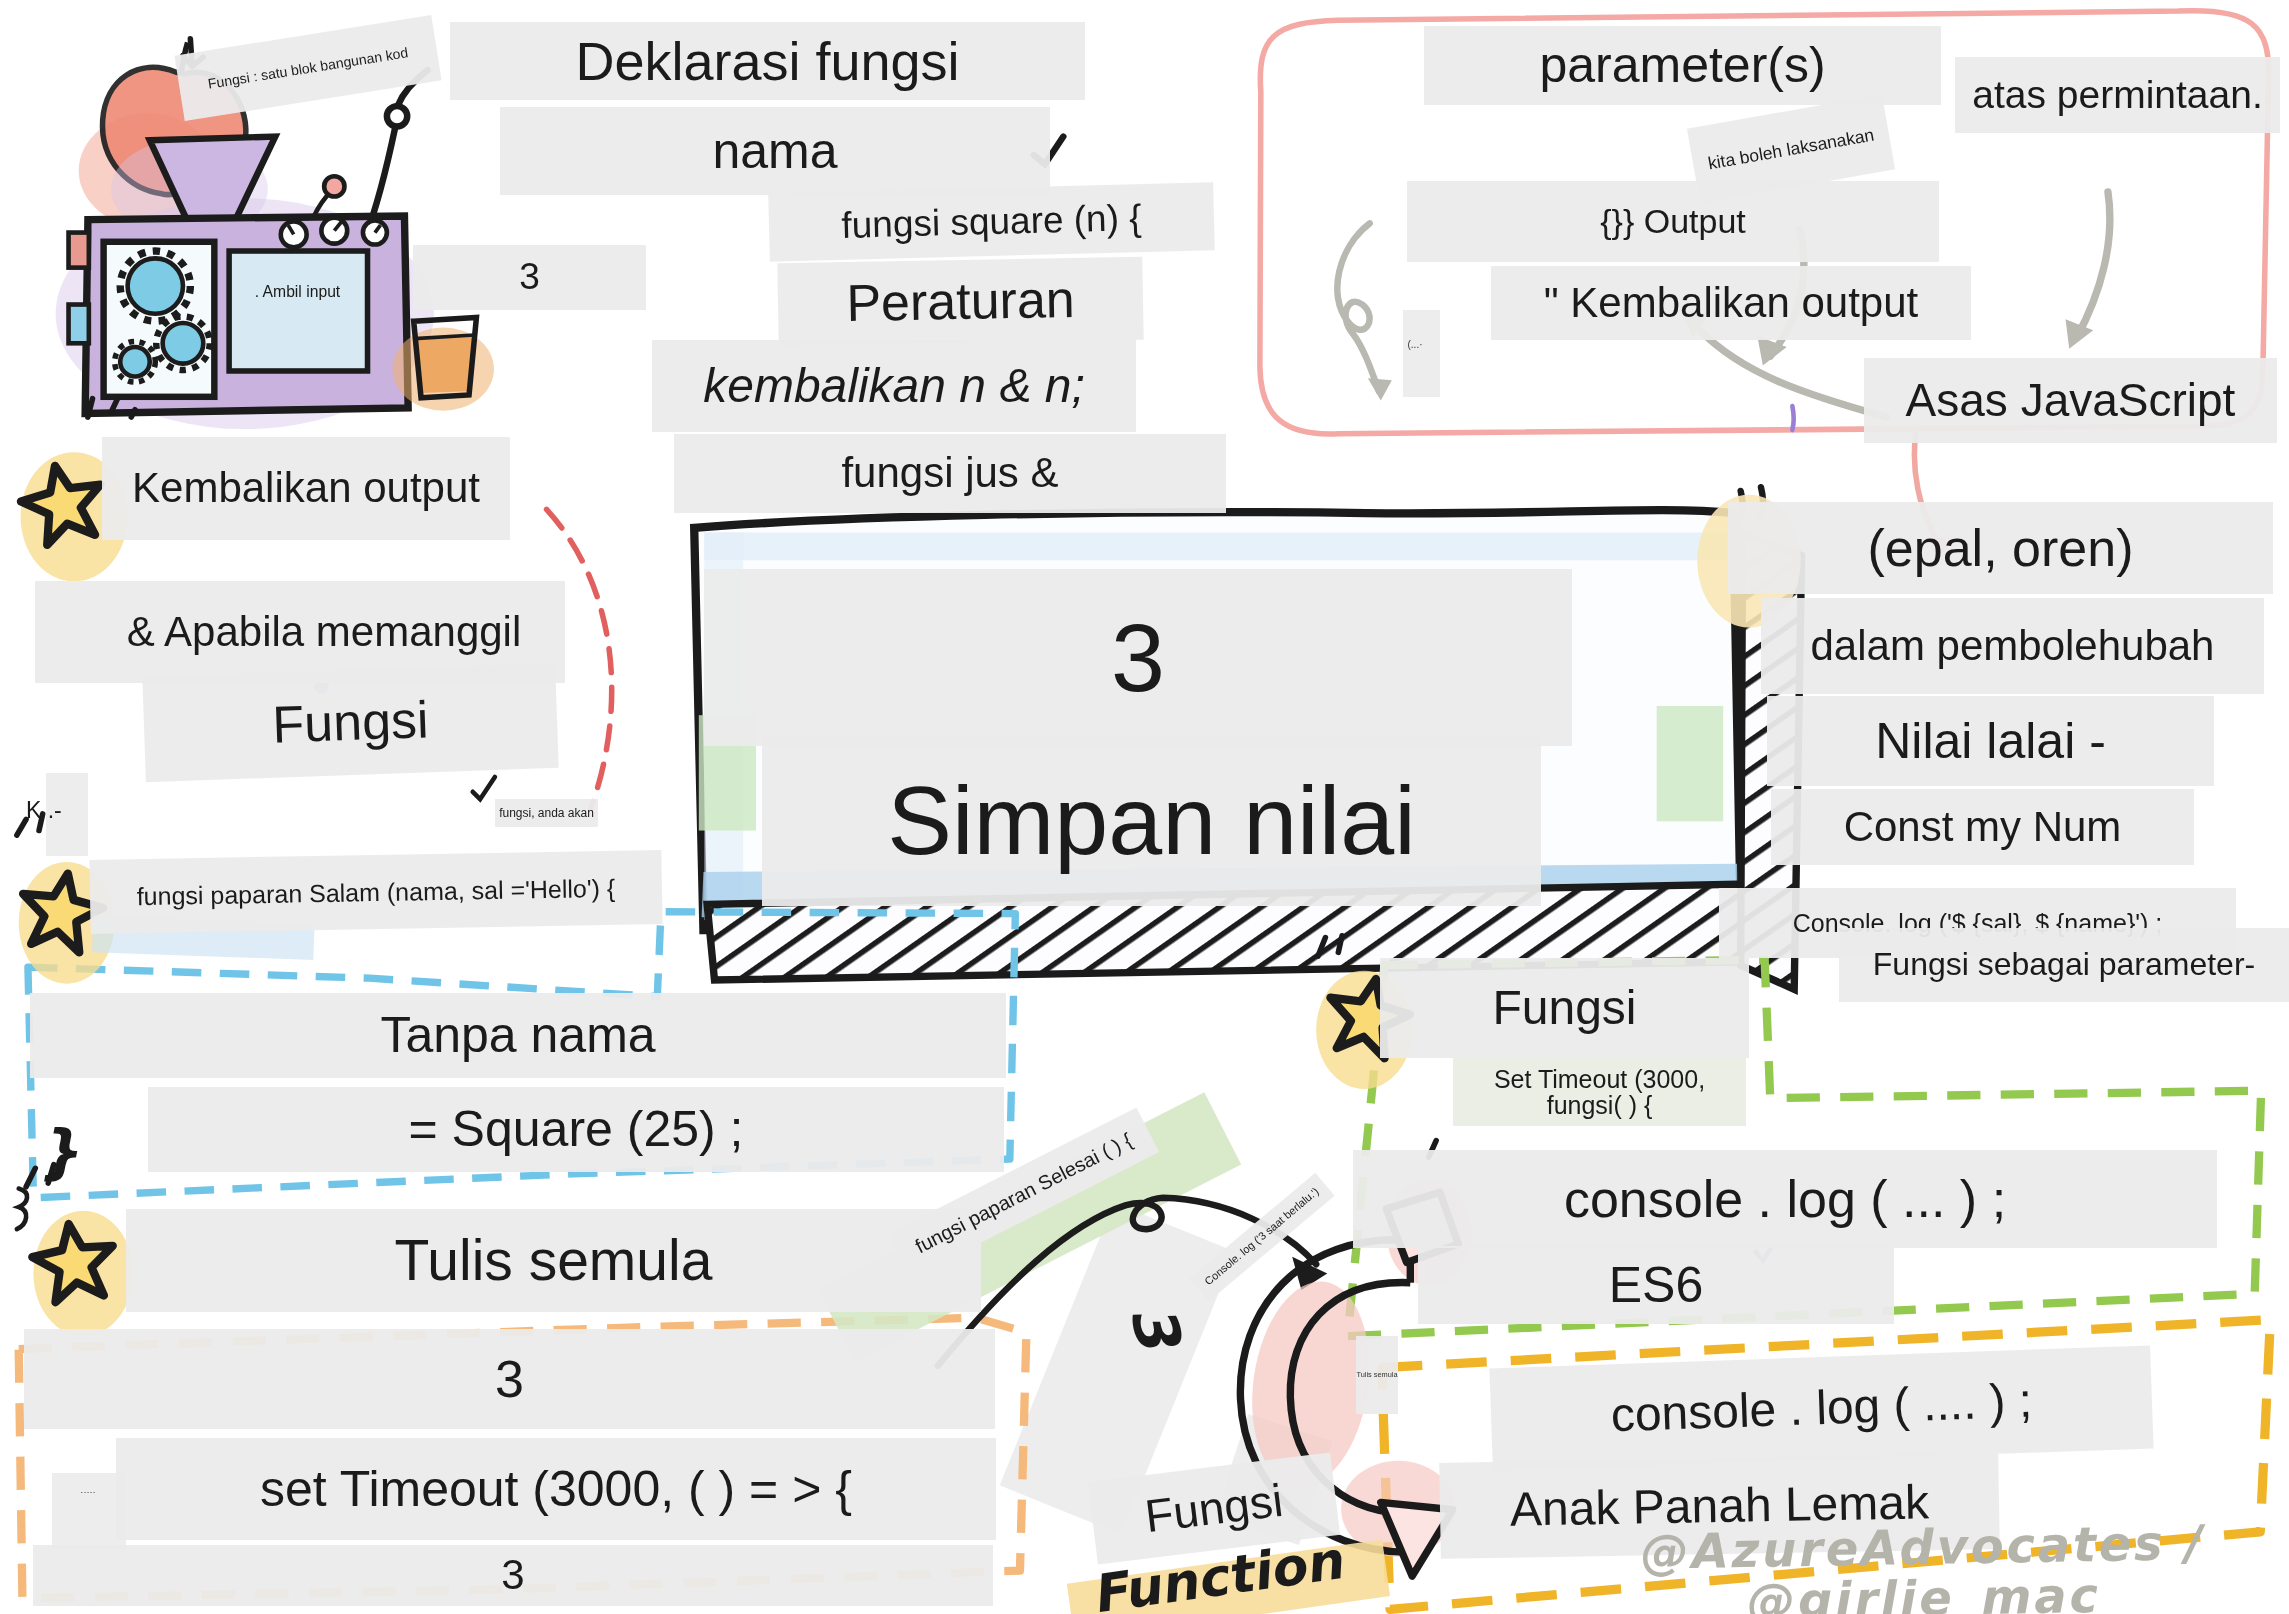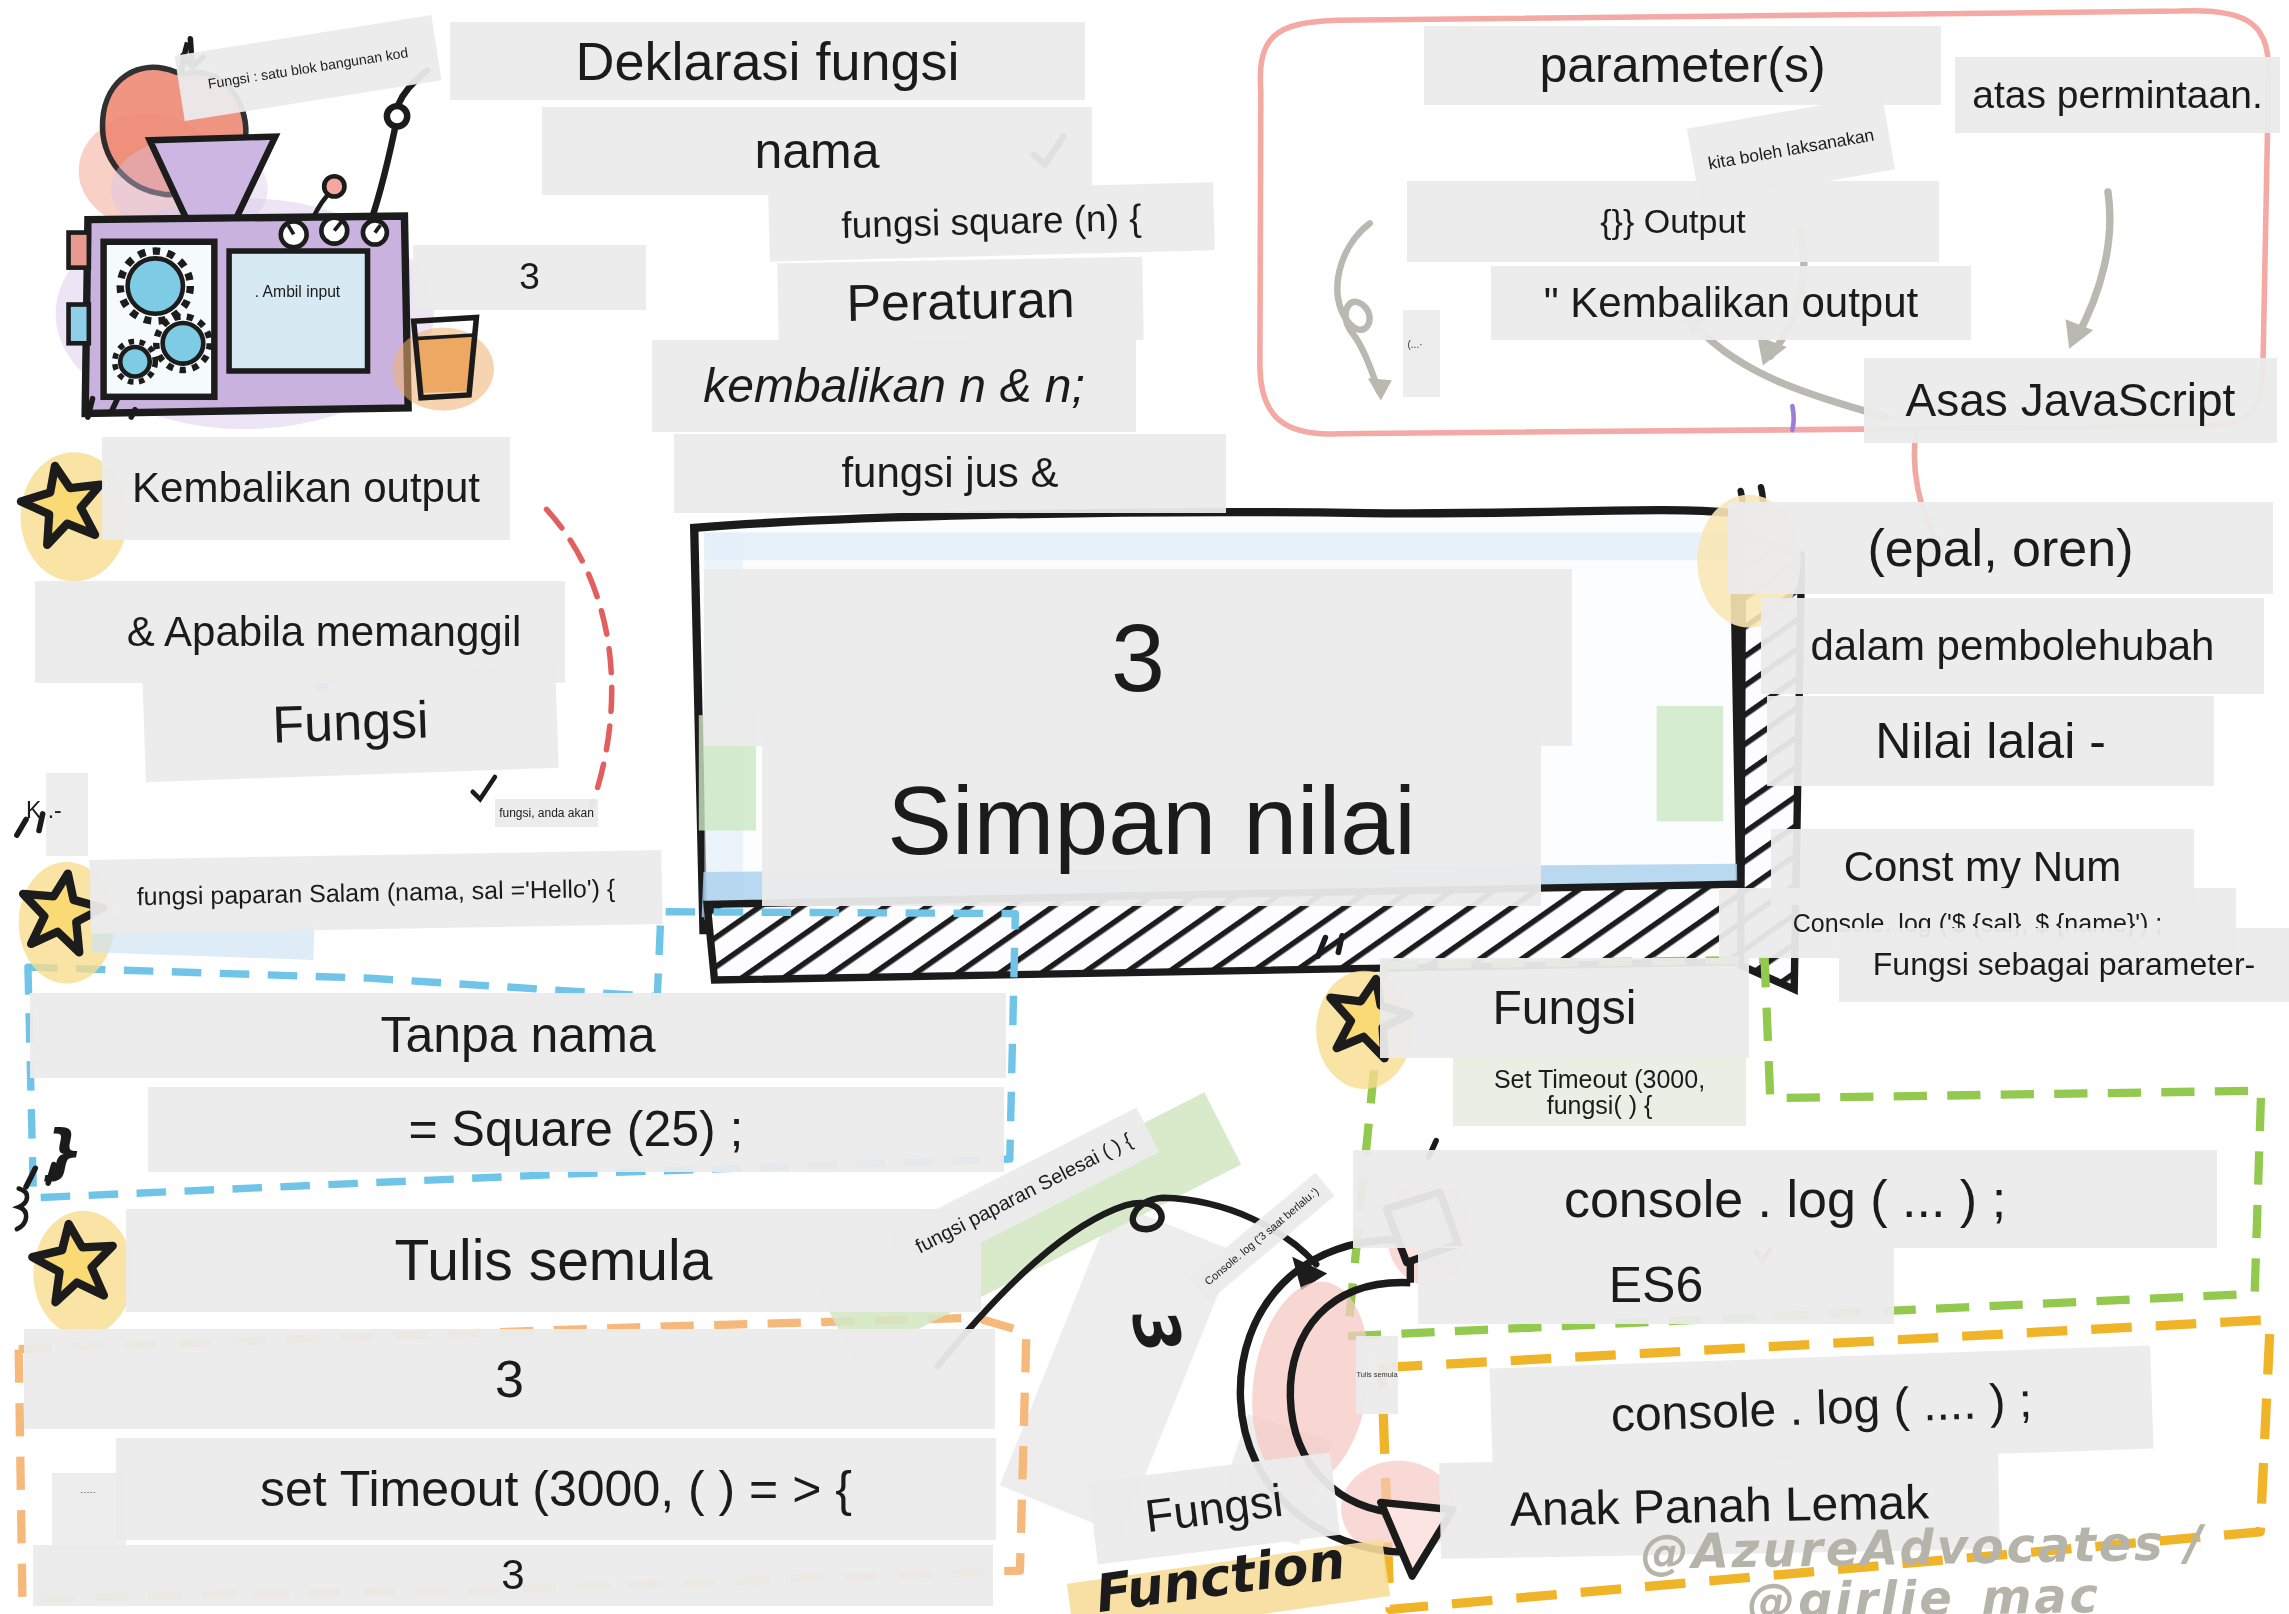--- a/index.html
+++ b/index.html
@@ -191,21 +191,21 @@
   <div class="bar" style="left:1229px;top:1425px;width:89px;height:109px;transform:rotate(18deg);"></div>
   <div class="bar" style="left:46px;top:773px;width:42px;height:83px;"></div>
   <div class="bar" style="left:1403px;top:310px;width:37px;height:87px;"></div>
   <div class="bar" style="left:52px;top:1473px;width:74px;height:76px;"></div>
 
   <div class="lbl" style="left:178px;top:35px;width:260px;height:66px;font-size:14px;transform:rotate(-9deg);">Fungsi : satu blok bangunan kod</div>
   <div class="lbl nobg" style="left:233px;top:273px;width:129px;height:39px;font-size:15.7px;">. Ambil input</div>
   <div class="lbl" style="left:413px;top:245px;width:233px;height:65px;font-size:37px;">3</div>
 
   <div class="lbl" style="left:450px;top:22px;width:635px;height:78px;font-size:54px;">Deklarasi fungsi</div>
-  <div class="lbl" style="left:500px;top:107px;width:550px;height:88px;font-size:50px;margin-left:42px;">nama</div>
+  <div class="lbl" style="left:500px;top:107px;width:550px;height:88px;font-size:50px;">nama</div>
   <div class="lbl" style="left:769px;top:188px;width:445px;height:68px;font-size:37px;transform:rotate(-1.5deg);">fungsi square (n) {</div>
   <div class="lbl" style="left:778px;top:260px;width:365px;height:83px;font-size:52px;transform:rotate(-1deg);">Peraturan</div>
   <div class="lbl" style="left:652px;top:340px;width:484px;height:92px;font-size:48px;font-style:italic;">kembalikan n &amp; n;</div>
   <div class="lbl" style="left:674px;top:434px;width:552px;height:79px;font-size:42px;">fungsi jus &amp;</div>
 
   <div class="lbl" style="left:1424px;top:26px;width:517px;height:79px;font-size:50px;">parameter(s)</div>
   <div class="lbl" style="left:1692px;top:111px;width:198px;height:76px;font-size:17.5px;transform:rotate(-10deg);">kita boleh laksanakan</div>
   <div class="lbl" style="left:1955px;top:57px;width:325px;height:76px;font-size:39px;text-align:right;">atas permintaan.</div>
   <div class="lbl" style="left:1407px;top:181px;width:532px;height:81px;font-size:34px;">{}} Output</div>
   <div class="lbl" style="left:1491px;top:266px;width:480px;height:74px;font-size:42px;">" Kembalikan output</div>
@@ -217,21 +217,21 @@
   <div class="lbl" style="left:144px;top:670px;width:413px;height:105px;font-size:52px;transform:rotate(-2deg);">Fungsi</div>
   <div class="lbl nobg" style="left:26px;top:790px;width:83px;height:41px;font-size:23px;justify-content:flex-start;">K .-</div>
   <div class="lbl" style="left:495px;top:799px;width:103px;height:28px;font-size:12px;">fungsi, anda akan</div>
 
   <div class="lbl" style="left:704px;top:569px;width:868px;height:177px;font-size:97px;">3</div>
   <div class="lbl" style="left:762px;top:736px;width:779px;height:170px;font-size:97px;">Simpan nilai</div>
 
   <div class="lbl" style="left:1728px;top:502px;width:545px;height:92px;font-size:52px;">(epal, oren)</div>
   <div class="lbl" style="left:1761px;top:598px;width:503px;height:96px;font-size:42px;">dalam pembolehubah</div>
   <div class="lbl" style="left:1767px;top:696px;width:447px;height:90px;font-size:50px;">Nilai lalai -</div>
-  <div class="lbl" style="left:1771px;top:789px;width:423px;height:76px;font-size:42px;margin-top:40px;">Const my Num</div>
+  <div class="lbl" style="left:1771px;top:789px;width:423px;height:76px;font-size:42px;">Const my Num</div>
   <div class="lbl" style="left:1719px;top:888px;width:517px;height:70px;font-size:25px;">Console. log ('$ {sal}, $ {name}') ;</div>
   <div class="lbl" style="left:1839px;top:928px;width:450px;height:74px;font-size:32px;">Fungsi sebagai parameter-</div>
 
   <div class="lbl" style="left:90px;top:855px;width:572px;height:74px;font-size:25px;transform:rotate(-1deg);">fungsi paparan Salam (nama, sal ='Hello') {</div>
   <div class="lbl" style="left:30px;top:993px;width:976px;height:85px;font-size:50px;">Tanpa nama</div>
   <div class="lbl" style="left:148px;top:1087px;width:856px;height:85px;font-size:50px;">= Square (25) ;</div>
   <div class="lbl nobg hand" style="left:35px;top:1106px;width:55px;height:92px;font-size:59px;">}</div>
 
   <div class="lbl" style="left:1380px;top:958px;width:369px;height:100px;font-size:48px;">Fungsi</div>
   <div class="lbl" style="left:1453px;top:1058px;width:293px;height:68px;font-size:25px;background:rgba(233,237,227,.95);">Set Timeout (3000, fungsi( ) {</div>

